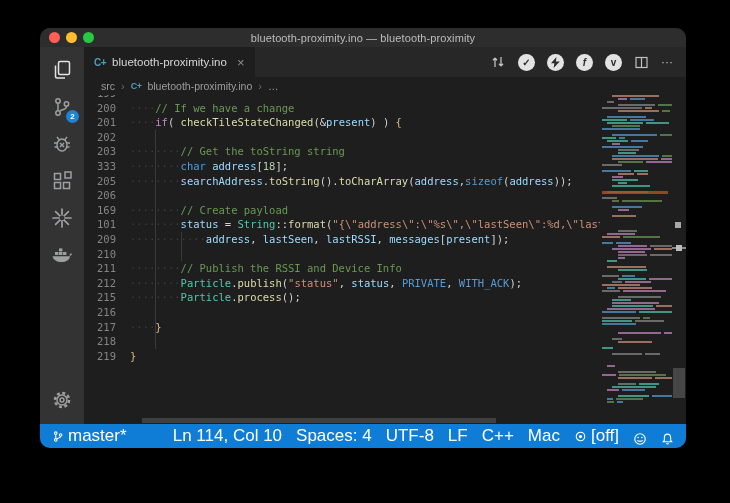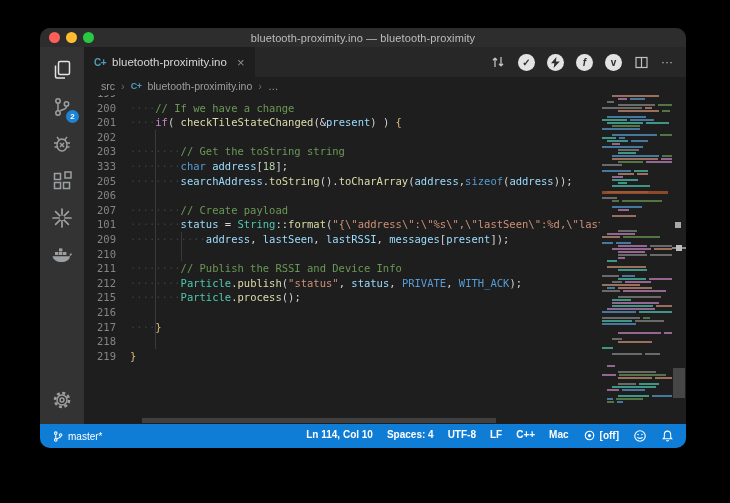--- a/index.html
+++ b/index.html
@@ -46,23 +46,23 @@
   .guide{position:absolute;width:1px;background:#3a3a3a;}
   
   .minimap{position:absolute;top:0;right:14px;width:72px;height:322px;overflow:hidden;cursor:pointer;}
   .ruler{position:absolute;top:0;right:0;width:14px;height:100%;}
   .vthumb{position:absolute;right:1px;top:273px;width:12px;height:30px;background:#4e4e4e;opacity:.85;cursor:grab;}
   .rmark1{position:absolute;right:5px;top:127px;width:6px;height:6px;background:#a8a8a8;}
   .rmark2{position:absolute;right:0;top:152px;width:14px;height:2px;background:#8a8a8a;}
   .rmark2 i{position:absolute;right:4px;top:-2px;width:6px;height:6px;background:#bdbdbd;}
   .hthumb{position:absolute;bottom:1px;left:58px;width:354px;height:5px;background:#404040;cursor:grab;}
   
-  .statusbar{height:24px;background:#0f7cd6;display:flex;align-items:center;color:#fff;font-size:10px;padding:0 12px;gap:6px;}
+  .statusbar{height:24px;background:#0f7cd6;display:flex;align-items:center;color:#fff;font-size:17px;padding:0 12px;gap:6px;}
   .sb-item{display:flex;align-items:center;gap:4px;cursor:pointer;white-space:nowrap;}
-  .sb-right{margin-left:auto;display:flex;align-items:flex-start;gap:14px;font-weight:bold;}
+  .sb-right{margin-left:auto;display:flex;align-items:flex-end;gap:14px;}
 </style>
 </head>
 <body>
 
 <div class="window">
 
   <div class="titlebar">
     <div class="lights">
       <span class="light" style="background:#ff5f57"></span>
       <span class="light" style="background:#febc2e"></span>
@@ -182,21 +182,21 @@
       <div class="editor">
         <div class="rows" id="rows">
             <div class="row"><span class="ln">199</span><span class="codeline"></span></div>
             <div class="row"><span class="ln">200</span><span class="codeline"><span class="tk-ws">····</span><span class="tk-cmt">// If we have a change</span></span></div>
             <div class="row"><span class="ln">201</span><span class="codeline"><span class="tk-ws">····</span><span class="tk-kw">if</span><span class="tk-pl">( </span><span class="tk-fn">checkTileStateChanged</span><span class="tk-pl">(</span><span class="tk-pl">&amp;</span><span class="tk-var">present</span><span class="tk-pl">) ) </span><span class="tk-br">{</span></span></div>
             <div class="row"><span class="ln">202</span><span class="codeline"></span></div>
             <div class="row"><span class="ln">203</span><span class="codeline"><span class="tk-ws">········</span><span class="tk-cmt">// Get the toString string</span></span></div>
             <div class="row"><span class="ln">333</span><span class="codeline"><span class="tk-ws">········</span><span class="tk-type">char</span><span class="tk-pl"> </span><span class="tk-var">address</span><span class="tk-pl">[</span><span class="tk-num">18</span><span class="tk-pl">];</span></span></div>
             <div class="row"><span class="ln">205</span><span class="codeline"><span class="tk-ws">········</span><span class="tk-var">searchAddress</span><span class="tk-pl">.</span><span class="tk-fn">toString</span><span class="tk-pl">().</span><span class="tk-fn">toCharArray</span><span class="tk-pl">(</span><span class="tk-var">address</span><span class="tk-pl">,</span><span class="tk-type">sizeof</span><span class="tk-pl">(</span><span class="tk-var">address</span><span class="tk-pl">));</span></span></div>
             <div class="row"><span class="ln">206</span><span class="codeline"></span></div>
-            <div class="row"><span class="ln">207</span><span class="codeline"><span class="tk-ws">········</span><span class="tk-cmt">// Create payload</span></span></div>
+            <div class="row"><span class="ln">169</span><span class="codeline"><span class="tk-ws">········</span><span class="tk-cmt">// Create payload</span></span></div>
             <div class="row"><span class="ln">101</span><span class="codeline"><span class="tk-ws">········</span><span class="tk-var">status</span><span class="tk-pl"> = </span><span class="tk-cls">String</span><span class="tk-pl">::</span><span class="tk-fn">format</span><span class="tk-pl">(</span><span class="tk-str">"{\"address\":\"%s\",\"lastSeen\":%d,\"lastRSSI\"</span></span></div>
             <div class="row"><span class="ln">209</span><span class="codeline"><span class="tk-ws">············</span><span class="tk-var">address</span><span class="tk-pl">, </span><span class="tk-var">lastSeen</span><span class="tk-pl">, </span><span class="tk-var">lastRSSI</span><span class="tk-pl">, </span><span class="tk-var">messages</span><span class="tk-pl">[</span><span class="tk-var">present</span><span class="tk-pl">]);</span></span></div>
             <div class="row"><span class="ln">210</span><span class="codeline"></span></div>
             <div class="row"><span class="ln">211</span><span class="codeline"><span class="tk-ws">········</span><span class="tk-cmt">// Publish the RSSI and Device Info</span></span></div>
             <div class="row"><span class="ln">212</span><span class="codeline"><span class="tk-ws">········</span><span class="tk-cls">Particle</span><span class="tk-pl">.</span><span class="tk-fn">publish</span><span class="tk-pl">(</span><span class="tk-str">"status"</span><span class="tk-pl">, </span><span class="tk-var">status</span><span class="tk-pl">, </span><span class="tk-type">PRIVATE</span><span class="tk-pl">, </span><span class="tk-type">WITH_ACK</span><span class="tk-pl">);</span></span></div>
             <div class="row"><span class="ln">215</span><span class="codeline"><span class="tk-ws">········</span><span class="tk-cls">Particle</span><span class="tk-pl">.</span><span class="tk-fn">process</span><span class="tk-pl">();</span></span></div>
             <div class="row"><span class="ln">216</span><span class="codeline"></span></div>
             <div class="row"><span class="ln">217</span><span class="codeline"><span class="tk-ws">····</span><span class="tk-br">}</span></span></div>
             <div class="row"><span class="ln">218</span><span class="codeline"></span></div>
             <div class="row"><span class="ln">219</span><span class="codeline"><span class="tk-br">}</span></span></div>

